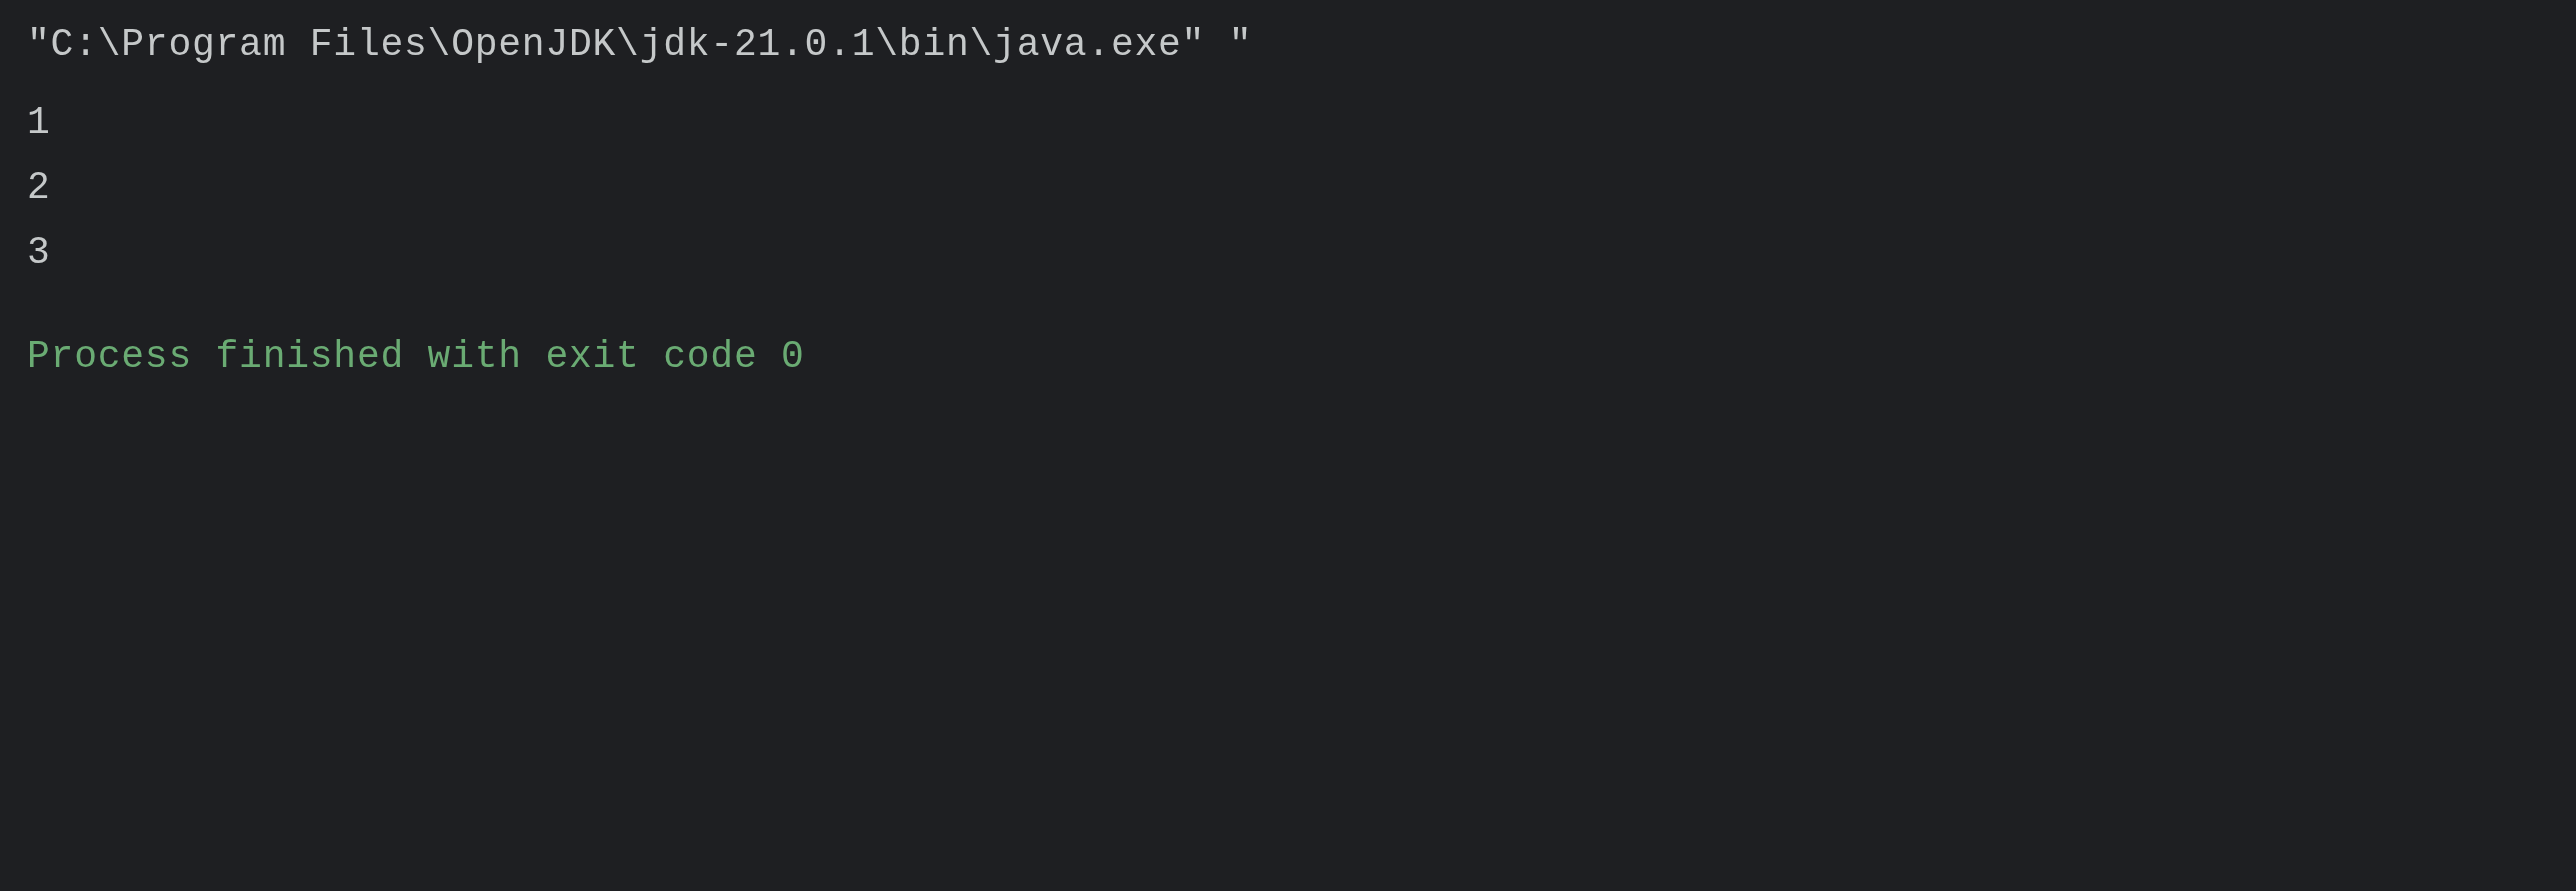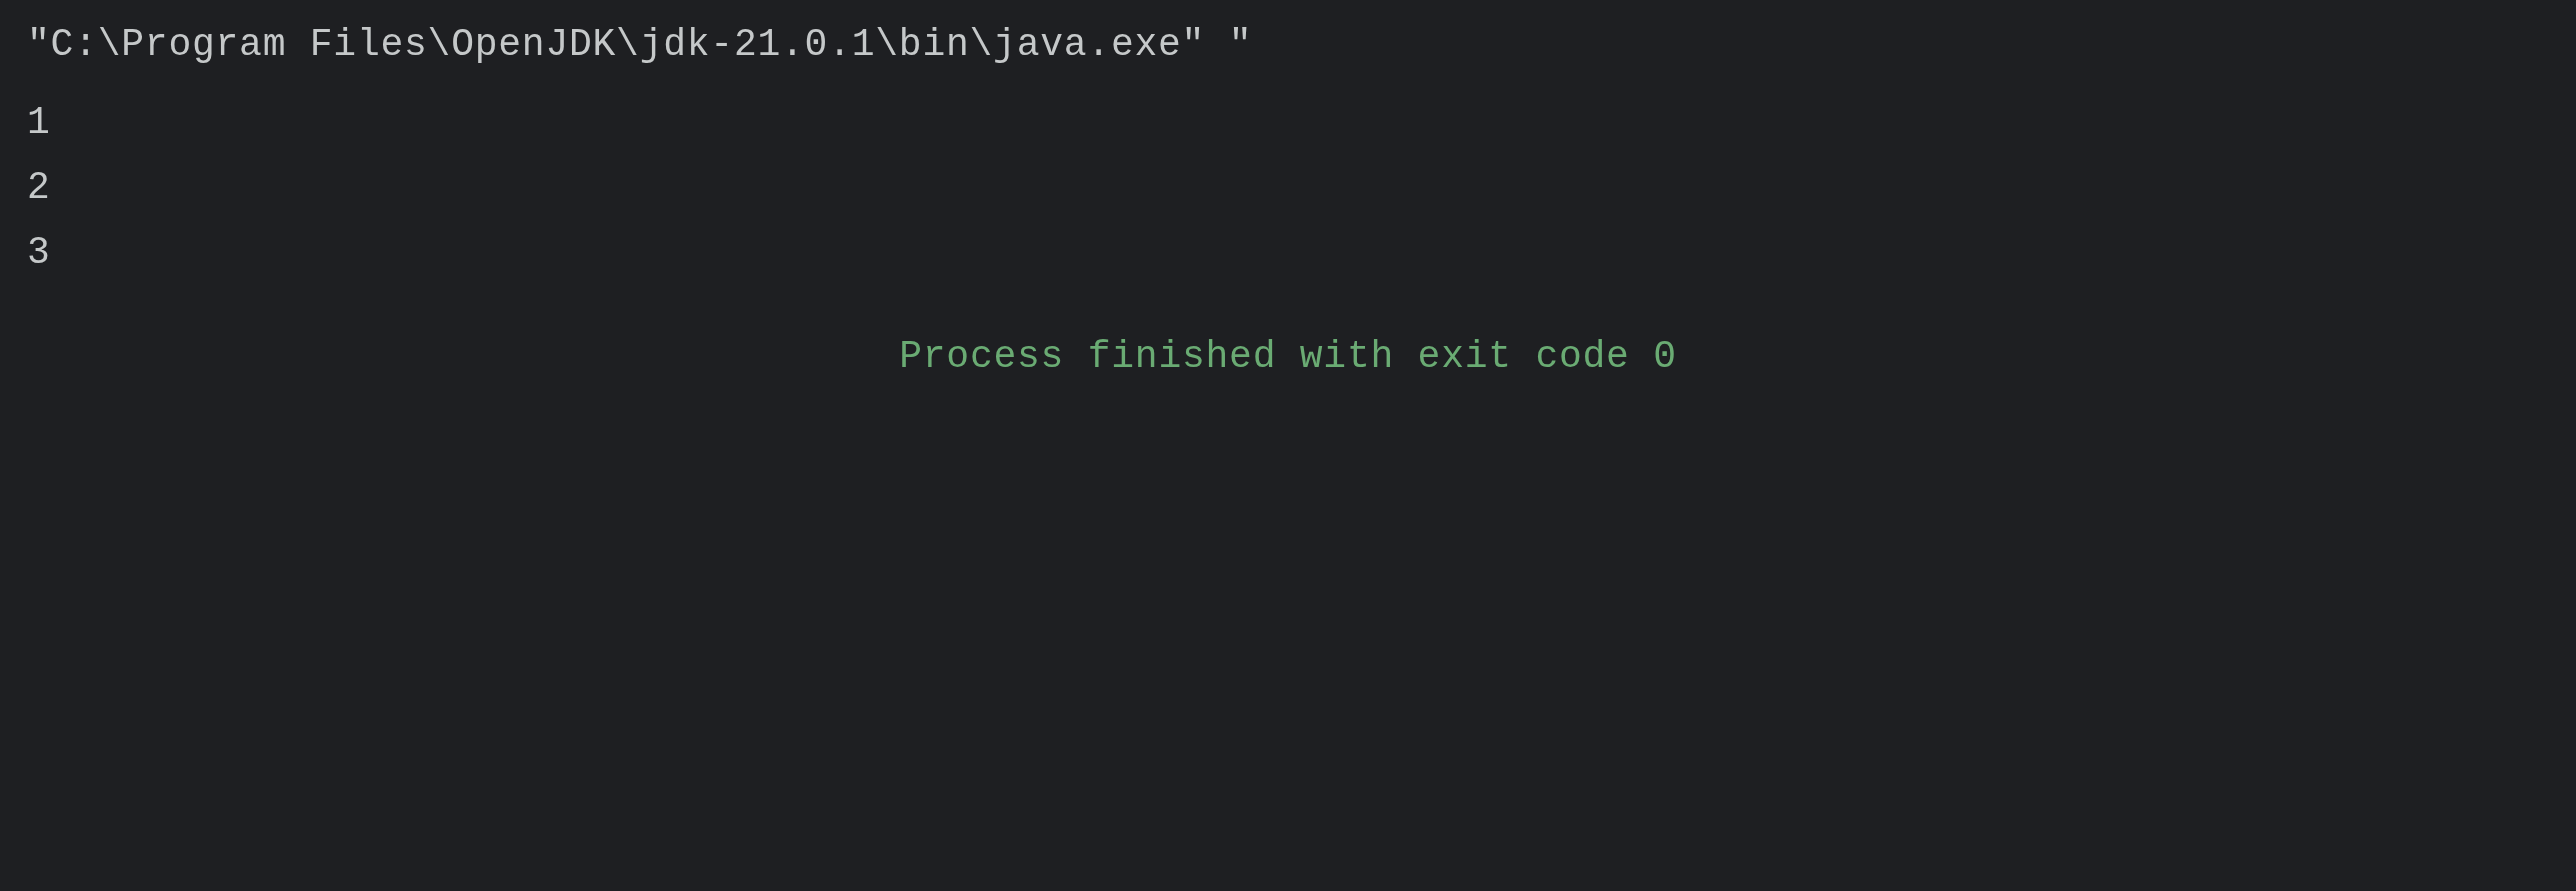--- a/index.html
+++ b/index.html
@@ -39,21 +39,20 @@
       margin-bottom: 13.4px;
     }
 
     .terminal-line.output {
       color: #c5c8c9;
     }
 
     .terminal-line.process {
       color: #6aab73;
       margin-top: 40px;
-      text-align: center;
     }
   </style>
 </head>
 <body>
 
 <div class="terminal-container">
   <div class="terminal-line command">"C:\Program Files\OpenJDK\jdk-21.0.1\bin\java.exe" "</div>
 
   <div class="terminal-line output">1</div>
 

